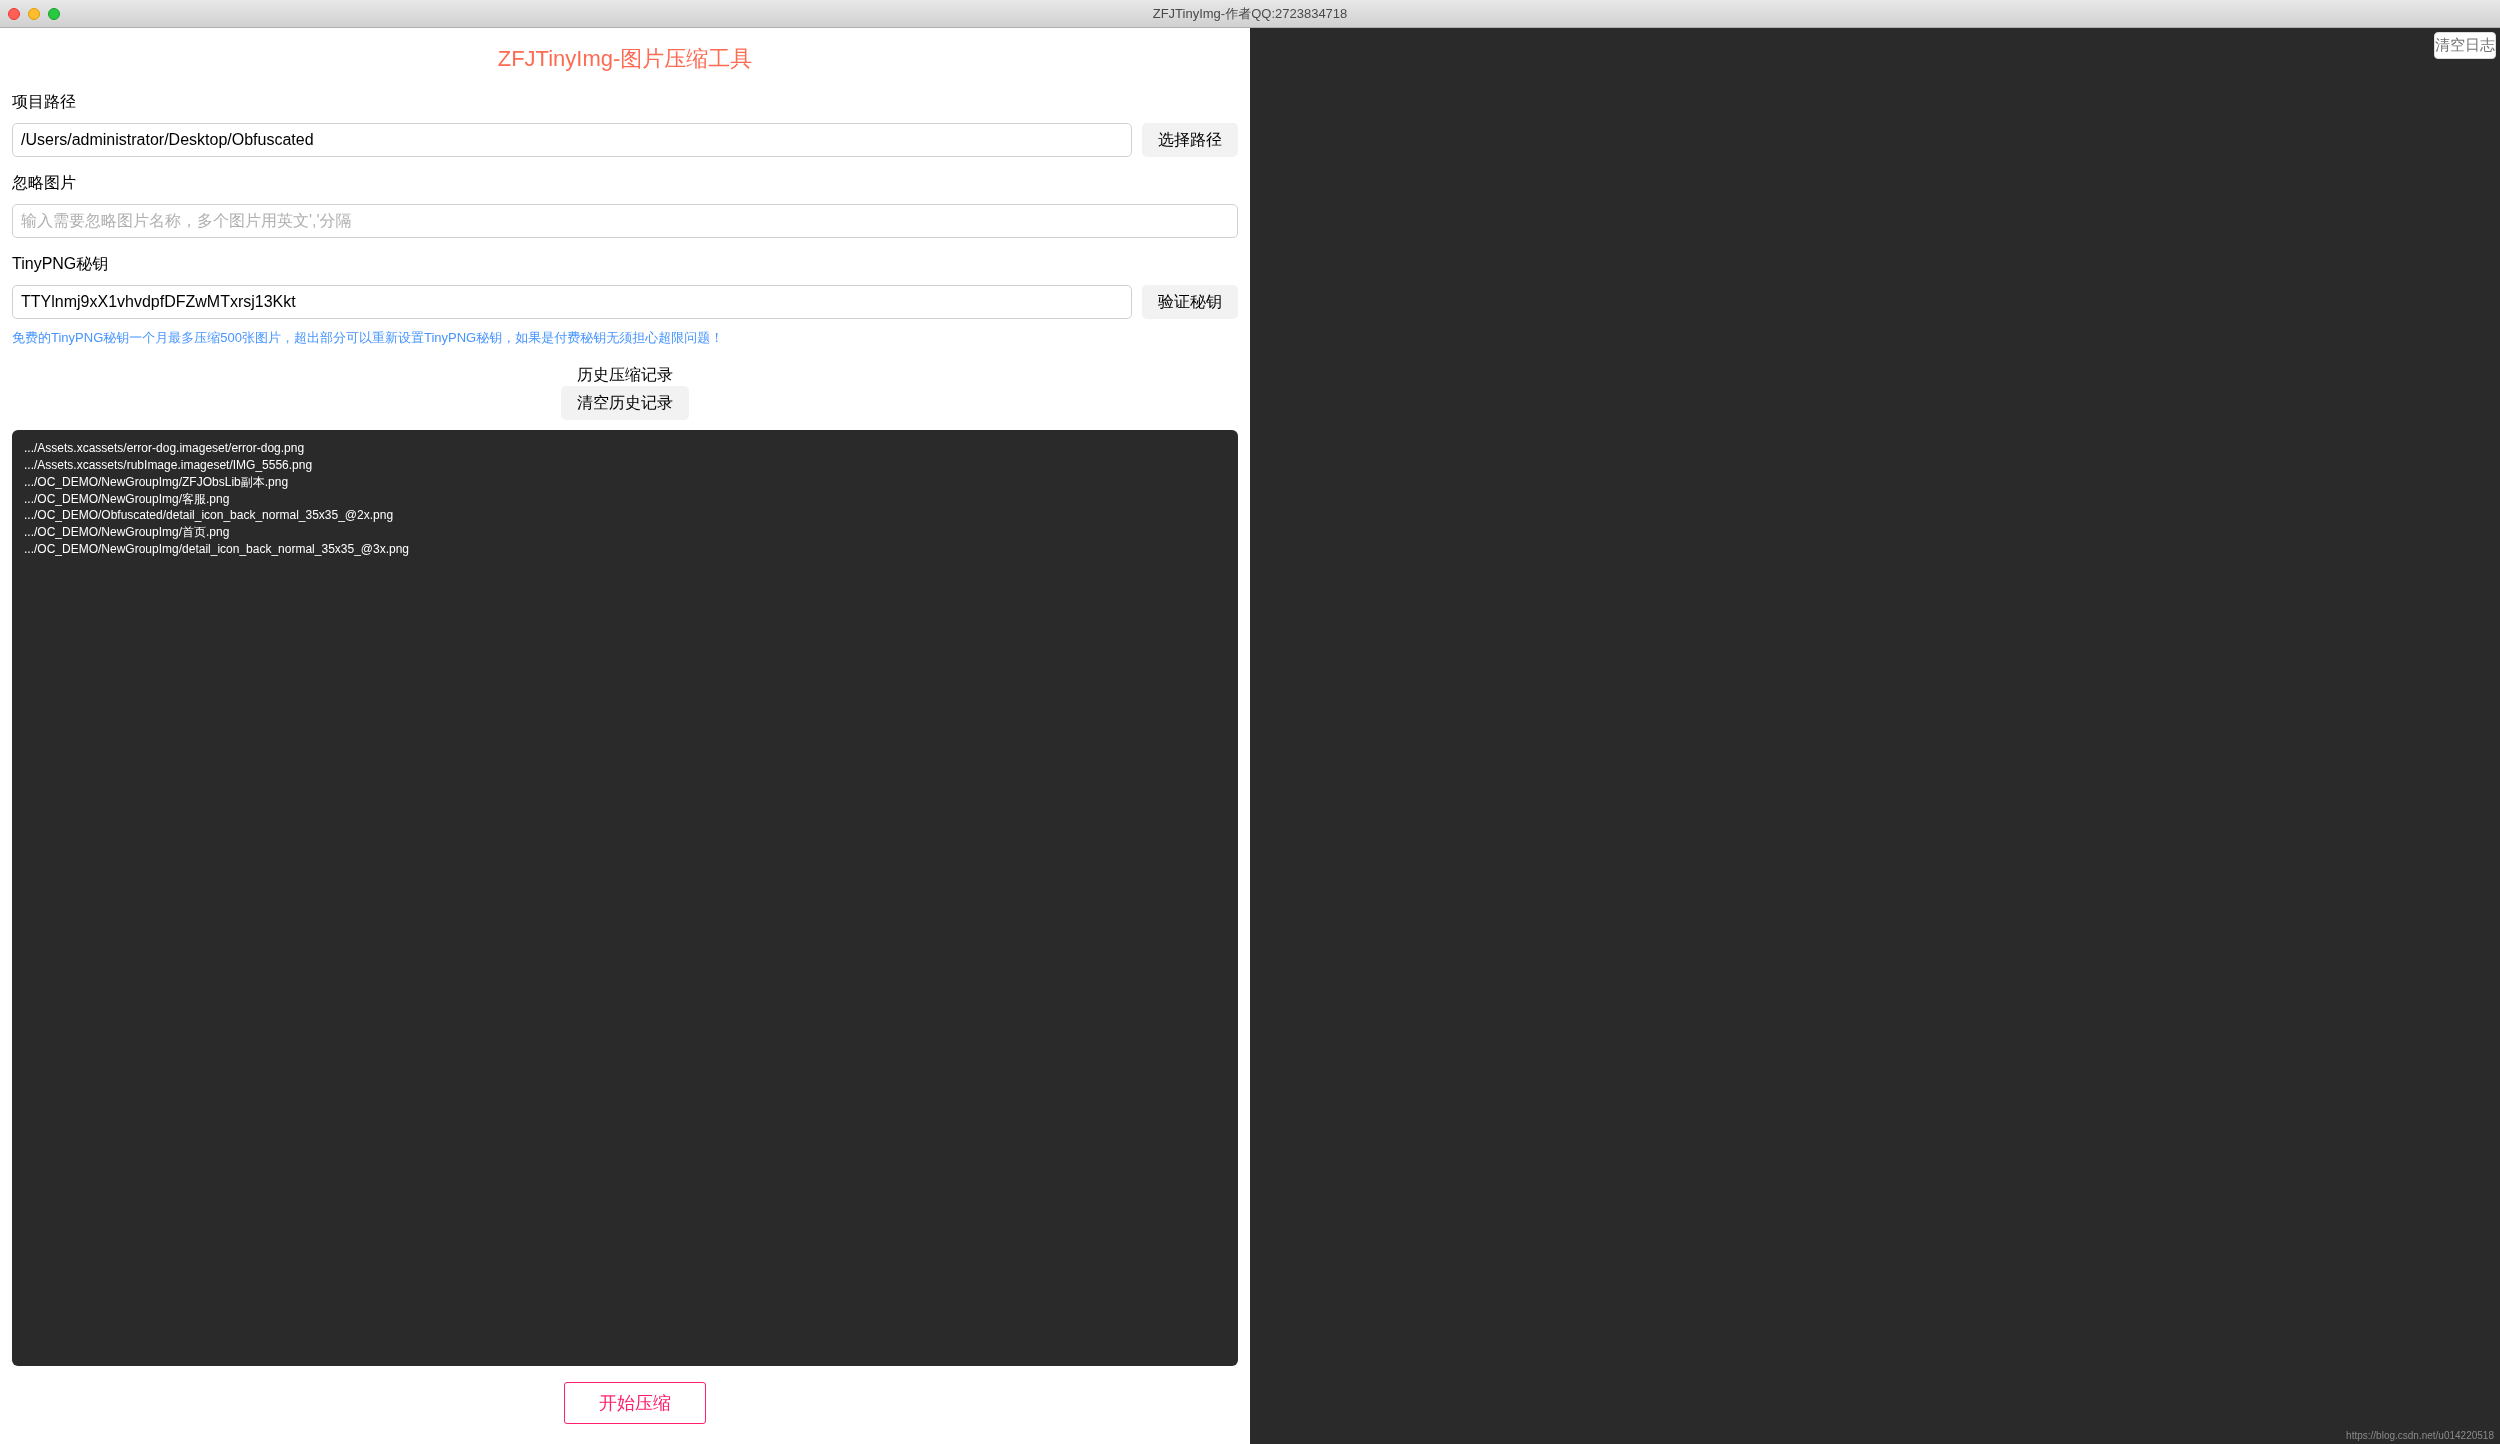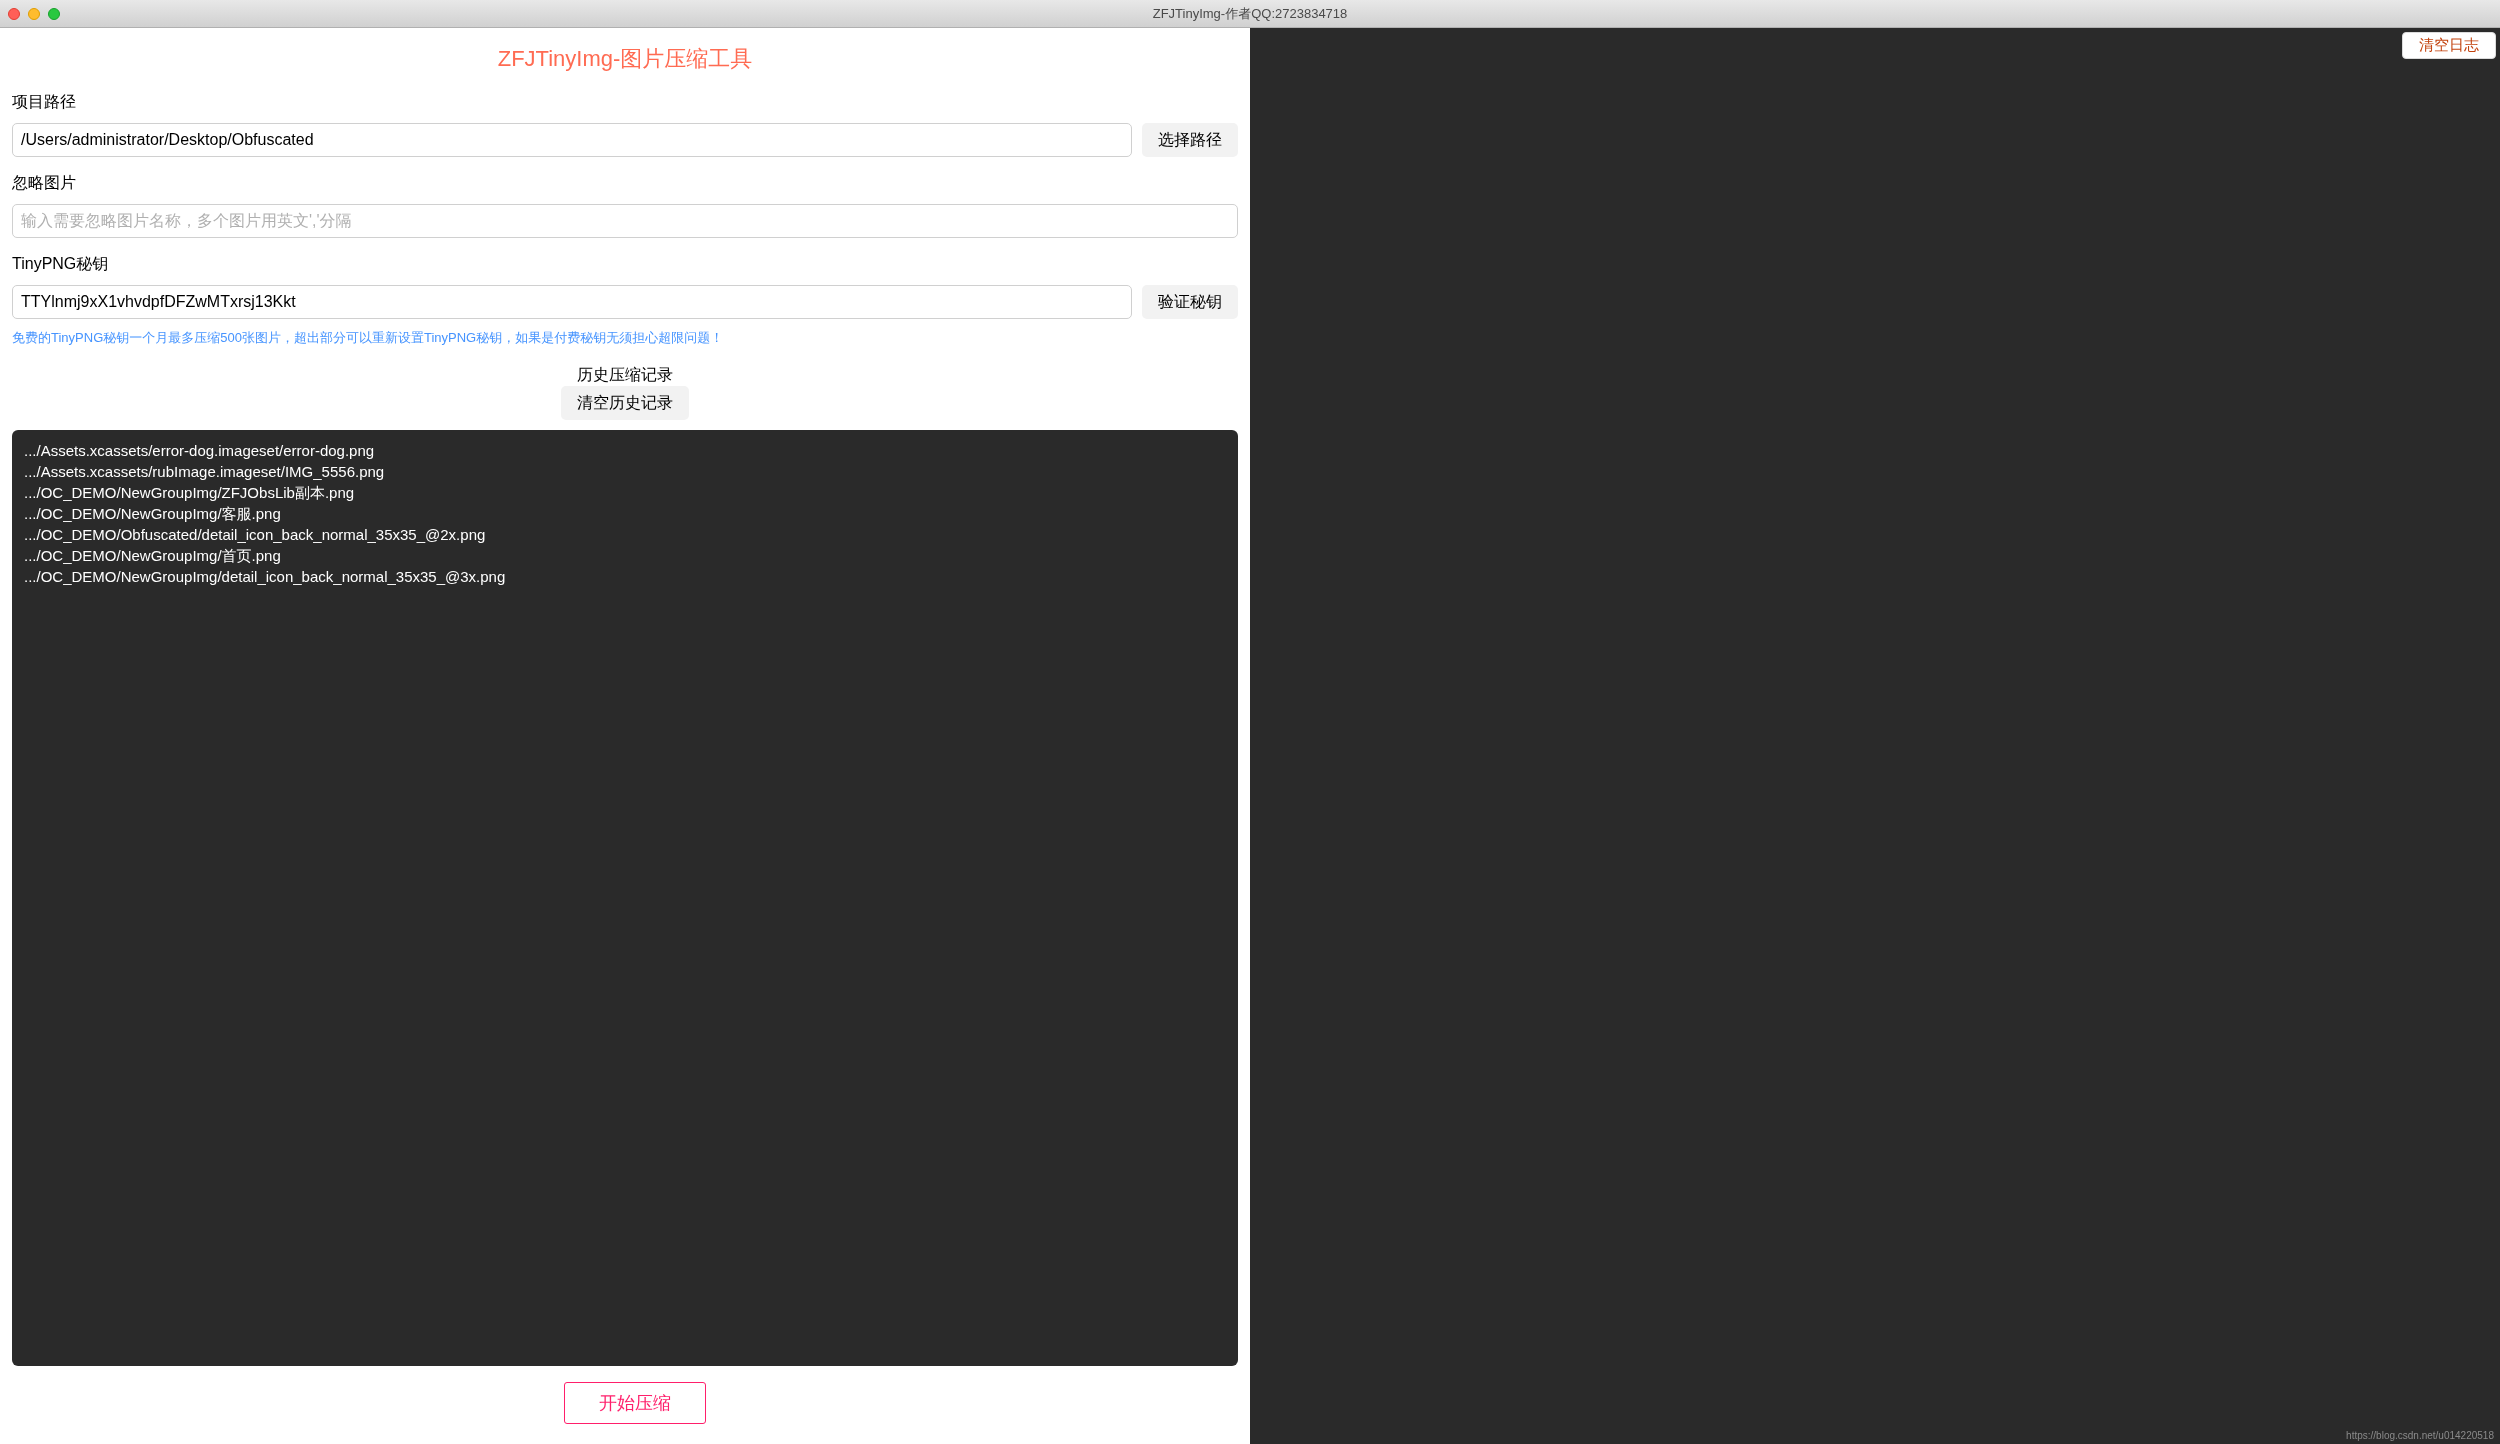--- a/index.html
+++ b/index.html
@@ -148,21 +148,21 @@
       flex: 1;
       background: #2a2a2a;
       border-radius: 6px;
       padding: 10px 12px;
       overflow: auto;
       min-height: 280px;
     }
 
     .history-item {
       color: #fff;
-      font-size: 15px;
+      font-size: 12px;
       line-height: 1.4;
       white-space: nowrap;
     }
 
     .start-button-wrap {
       display: flex;
       justify-content: center;
       padding: 16px 0 2px 0;
     }
 
@@ -184,22 +184,22 @@
     }
 
     .clear-log-btn {
       position: absolute;
       top: 4px;
       right: 4px;
       background: #fff;
       border: 1px solid #dcdcdc;
       border-radius: 4px;
       font-size: 15px;
-      padding: 3px 16px;
-      color: #c2410c;
+      padding: 3px 0;
+      color: #737373;
       cursor: pointer;
     }
 
     .watermark {
       position: absolute;
       bottom: 3px;
       right: 6px;
       color: #8a8a8a;
       font-size: 10px;
     }

